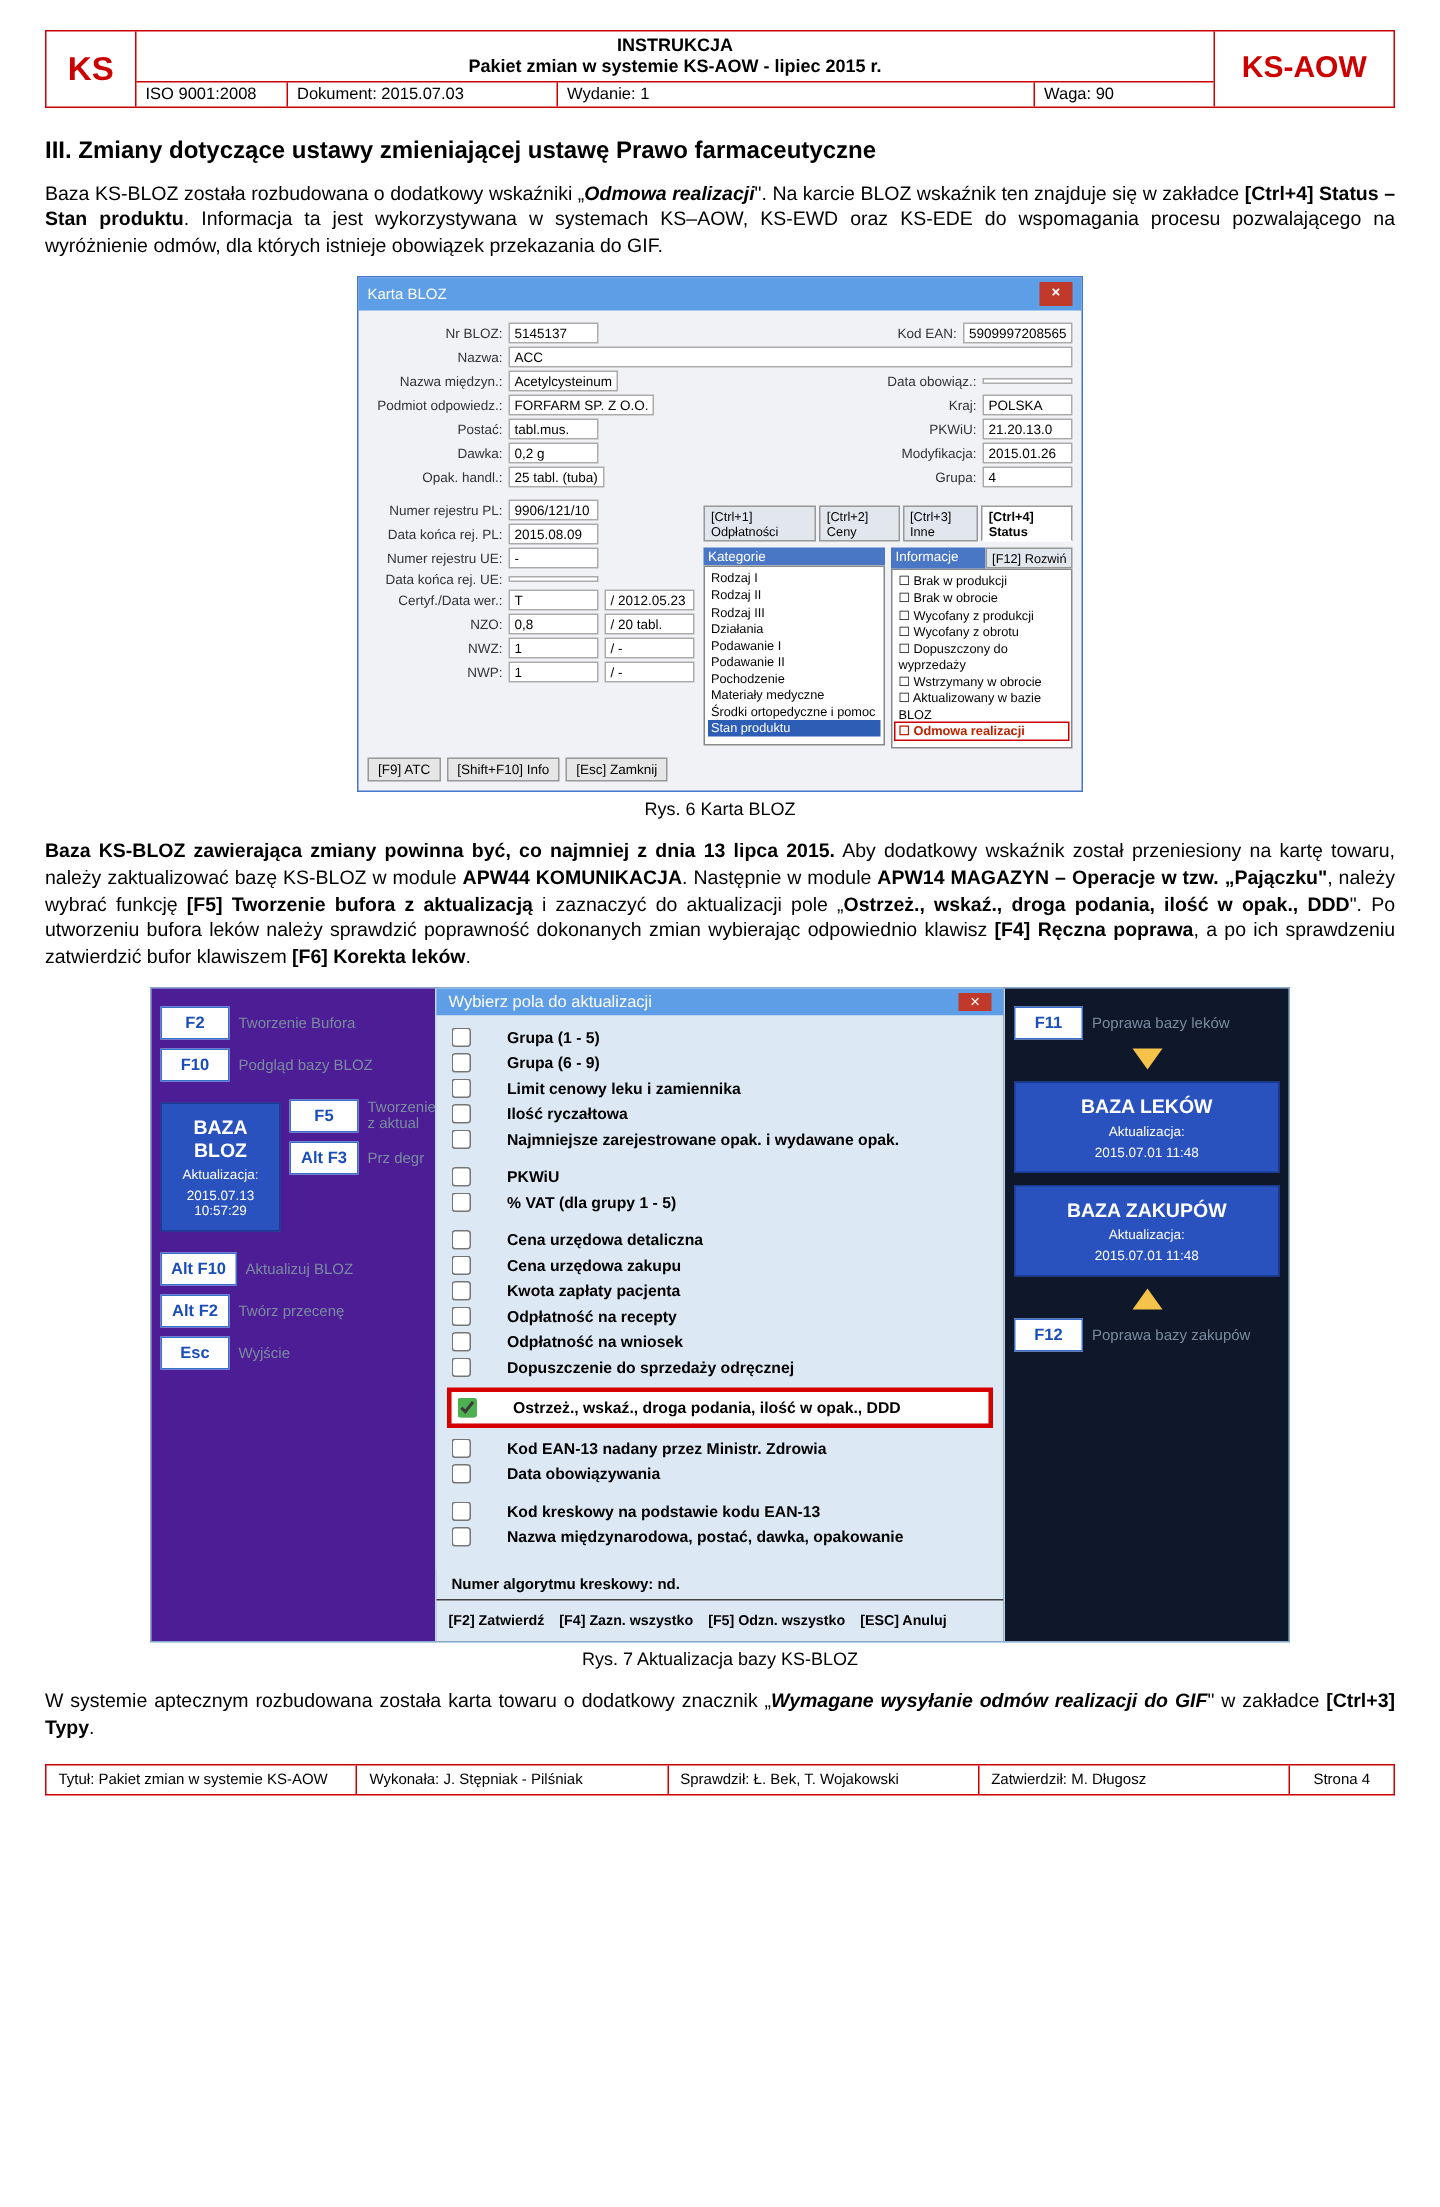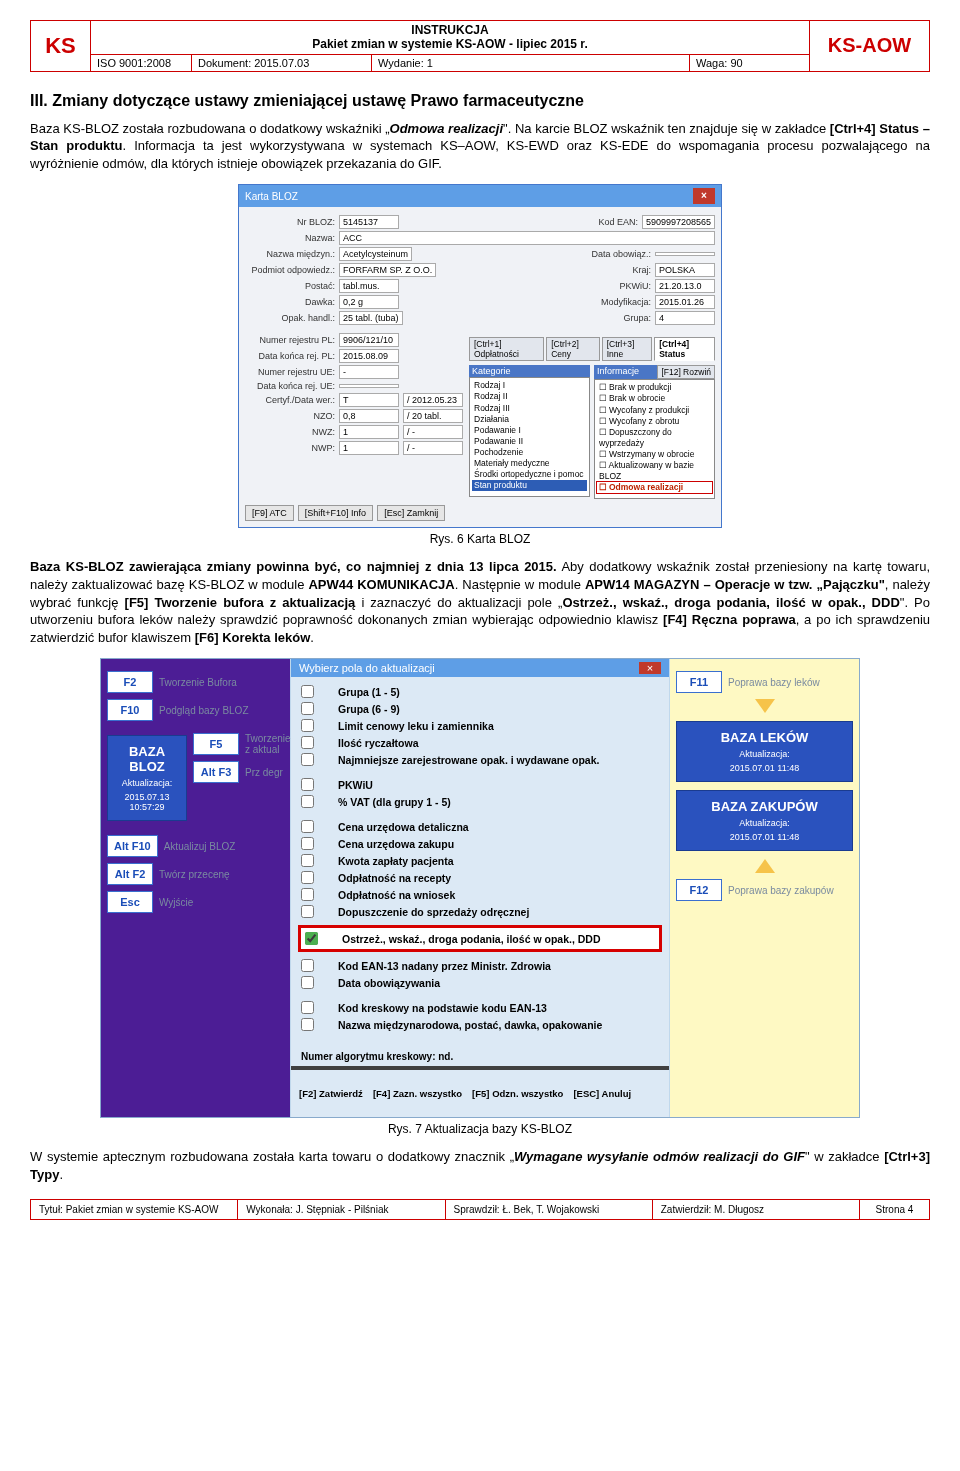--- a/index.html
+++ b/index.html
@@ -130,21 +130,21 @@
     display:inline-block;
     width: 760px;
     background:#d6e6f4;
     border:1px solid #88aacc;
     text-align:left;
     position:relative;
     font-size:10px;
   }
   .aktual-inner { display:flex; }
   .aktual-left { width:190px; background:#4c1d95; padding:6px; border-right:1px solid #c0d8ec;}
-  .aktual-right { width:190px; background:#fef9c3; padding:6px; border-left:1px solid #c0d8ec;}
+  .aktual-right { width:190px; background:#0f172a; padding:6px; border-left:1px solid #c0d8ec;}
   .aktual-center { flex:1; background:#dce9f5; padding:0;}
   .fkey-row { display:flex; align-items:center; gap:6px; margin:6px 0;}
   .fkey-row .fkey { border:1px solid #3a6fcf; color:#1a4db8; background:#fff; padding:4px 6px; font-weight:bold; min-width:46px; text-align:center; font-size:11px;}
   .fkey-row .fdesc { color:#7a8ba0; font-size:10px; line-height:1.1;}
   .side-blue {
     background:#2a52be;
     color:#fff;
     text-align:center;
     padding:8px 4px;
     margin:8px 0;
@@ -160,21 +160,21 @@
     align-items:center;
     font-size:11px;
   }
   .aktual-dialog-title .close { margin-left:auto; background:#c0392b; width:22px; text-align:center;}
   .chk-list { padding:6px 10px; background:#dce9f5;}
   .chk-list .grp { margin-bottom:8px;}
   .chk-item { display:flex; align-items:center; gap:24px; padding:2px 0; font-weight:bold; font-size:10.5px;}
   .chk-item input { margin:0;}
   .chk-item.hl { outline:3px solid #d60000; background:#fff; padding:4px;}
   .chk-item.hl input { accent-color:#4CAF50; }
-  .chk-foot { border-top:4px solid #404040; padding:18px 8px; display:flex; gap:10px; font-size:9.5px; font-weight:bold;}
+  .chk-foot { border-top:1px solid #404040; padding:8px 8px; display:flex; gap:10px; font-size:9.5px; font-weight:bold;}
   .arrow-down {
     width:0; height:0;
     border-left:10px solid transparent;
     border-right:10px solid transparent;
     border-top:14px solid #f6c34a;
     margin:4px auto;
   }
   
   .footer-box {
     border:1.5px solid #c00;

